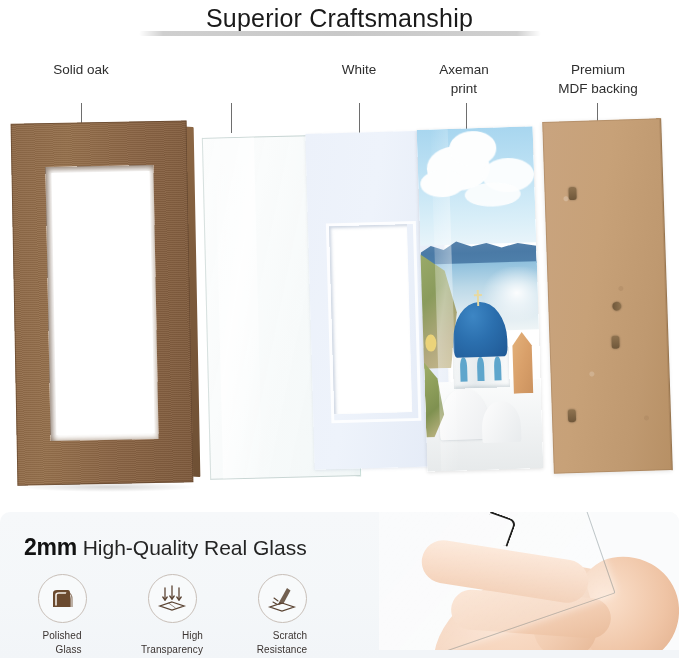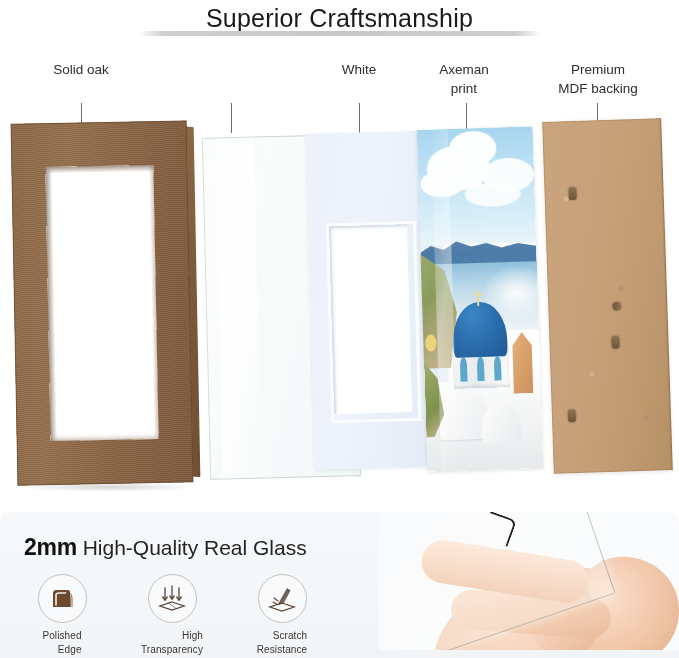--- a/index.html
+++ b/index.html
@@ -437,21 +437,21 @@
       <div class="fcircle">
         <svg width="28" height="28" viewBox="0 0 28 28" aria-hidden="true">
           <path d="M5 22 L5 8 Q5 5 9 5 L20 5 Q22 5 22 8 L22 22 Z" fill="#6b4a2f"></path>
           <path d="M8 20 L8 10 Q8 8 11 8 L18 8" fill="none" stroke="#f5efe9" stroke-width="1.6" stroke-linecap="round"></path>
           <path d="M18 8 Q22 9 22 14 L22 22" fill="none" stroke="#6b4a2f" stroke-width="1.4"></path>
           <path d="M20 7 Q24 9 24 14 L24 22" fill="none" stroke="#6b4a2f" stroke-width="1.2" opacity=".7"></path>
         </svg>
       </div>
       <div class="ftext">
         <div>Polished</div>
-        <div>Edge</div>
+        <div>Glass</div>
       </div>
     </div>
 
     <div class="feature">
       <div class="fcircle">
         <svg width="30" height="30" viewBox="0 0 30 30" aria-hidden="true">
           <path d="M15 18 L27 22 L15 26 L3 22 Z" fill="none" stroke="#5b4433" stroke-width="1.3"></path>
           <path d="M8 4 L8 16" stroke="#5b4433" stroke-width="1.3" stroke-linecap="round"></path>
           <path d="M8 16 l-2.2 -3 M8 16 l2.2 -3" stroke="#5b4433" stroke-width="1.3" fill="none" stroke-linecap="round"></path>
           <path d="M15 2 L15 15" stroke="#5b4433" stroke-width="1.3" stroke-linecap="round"></path>

